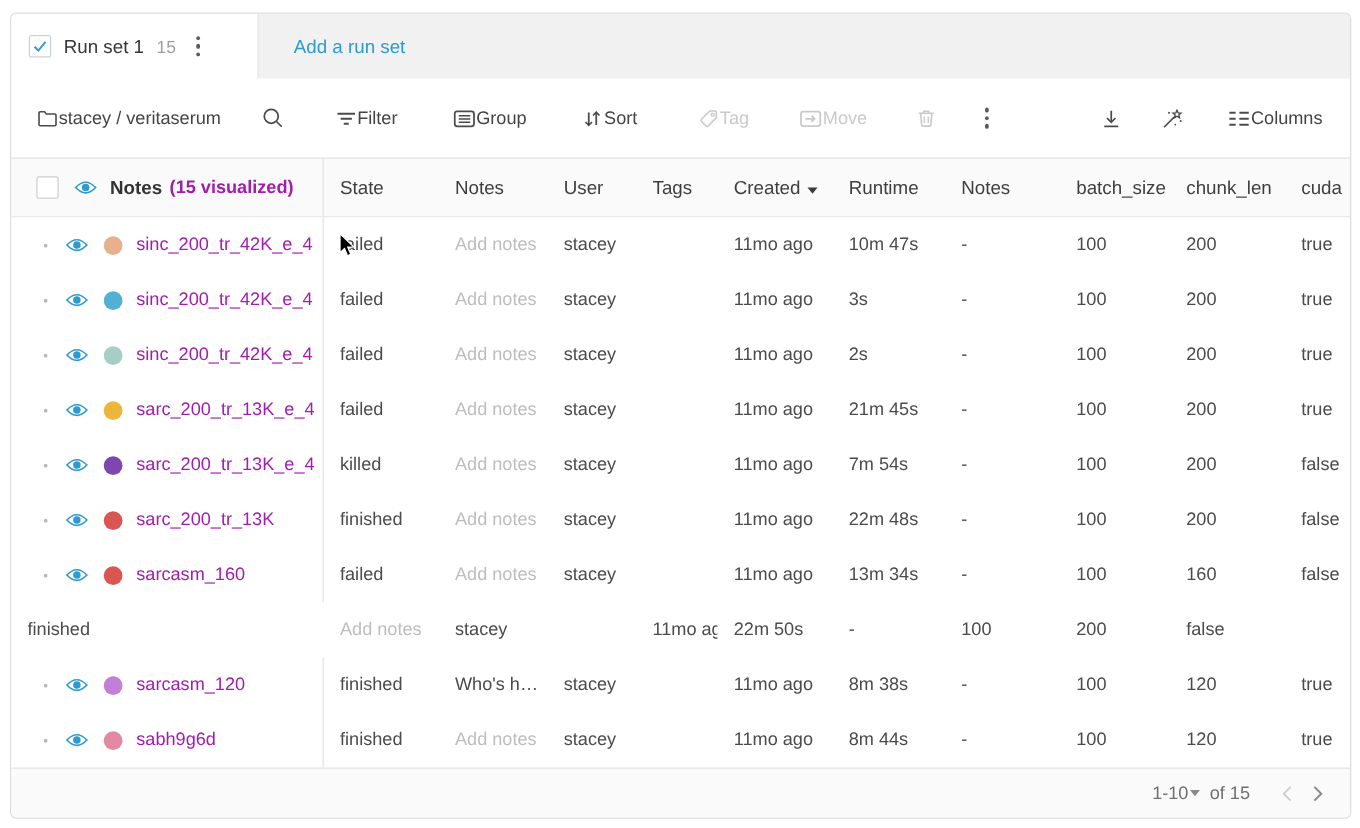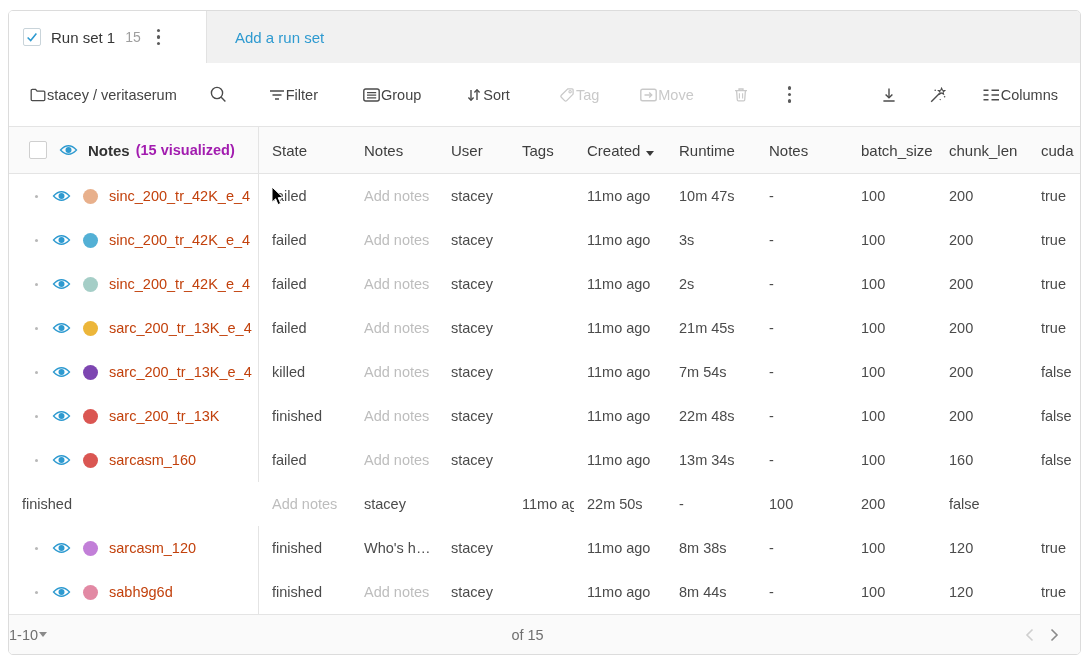--- a/index.html
+++ b/index.html
@@ -39,28 +39,28 @@
   .namecell { display:flex; align-items:center; padding-left:20px !important; height:100%; border-right:1px solid #e4e4e4; }
   .thead .name-label { font-weight:bold; color:#333; margin-left:10px; }
   .thead .vis-label { color:#a21caf; font-weight:bold; margin-left:6px; font-size:14.5px; }
   .eye { margin-left:12px; flex:none; }
   .tbody { flex:none; }
   .trow { height:44px; font-size:14.5px; color:#4b4b4b; background:#fff; }
   .trow .namecell { padding-left:26px !important; position:relative; }
   .drag-dot { width:3px; height:3px; border-radius:50%; background:#b8b8b8; flex:none; }
   .trow .eye { margin-left:14px; }
   .run-dot { width:15px; height:15px; border-radius:50%; margin-left:12px; flex:none; }
-  .run-name { margin-left:11px; color:#c2410c; overflow:hidden; text-overflow:ellipsis; white-space:nowrap; cursor:pointer; }
+  .run-name { margin-left:11px; color:#a21caf; overflow:hidden; text-overflow:ellipsis; white-space:nowrap; cursor:pointer; }
   .notes.placeholder { color:#bdbdbd; }
   .sort-caret { display:inline-block; width:0; height:0; border-left:4.5px solid transparent;
                 border-right:4.5px solid transparent; border-top:5.5px solid #3a3a3a; margin-left:6px; }
 
   
   .tfoot { flex:1; background:#fafafa; border-top:1px solid #e4e4e4; display:flex; align-items:center;
-           justify-content:space-between; padding-right:20px; font-size:14.5px; color:#6f6f6f; }
+           justify-content:flex-end; padding-right:20px; font-size:14.5px; color:#6f6f6f; gap:6px; }
   .range-caret { display:inline-block; width:0; height:0; border-left:4px solid transparent;
                  border-right:4px solid transparent; border-top:5px solid #8a8a8a; margin:0 2px 0 1px; }
   .pager { display:flex; align-items:center; gap:14px; margin-left:18px; }
 
   .cursor { position:absolute; left:271px; top:186px; z-index:10; pointer-events:none; }
 </style>
 </head>
 <body>
 
 <div class="panel">

